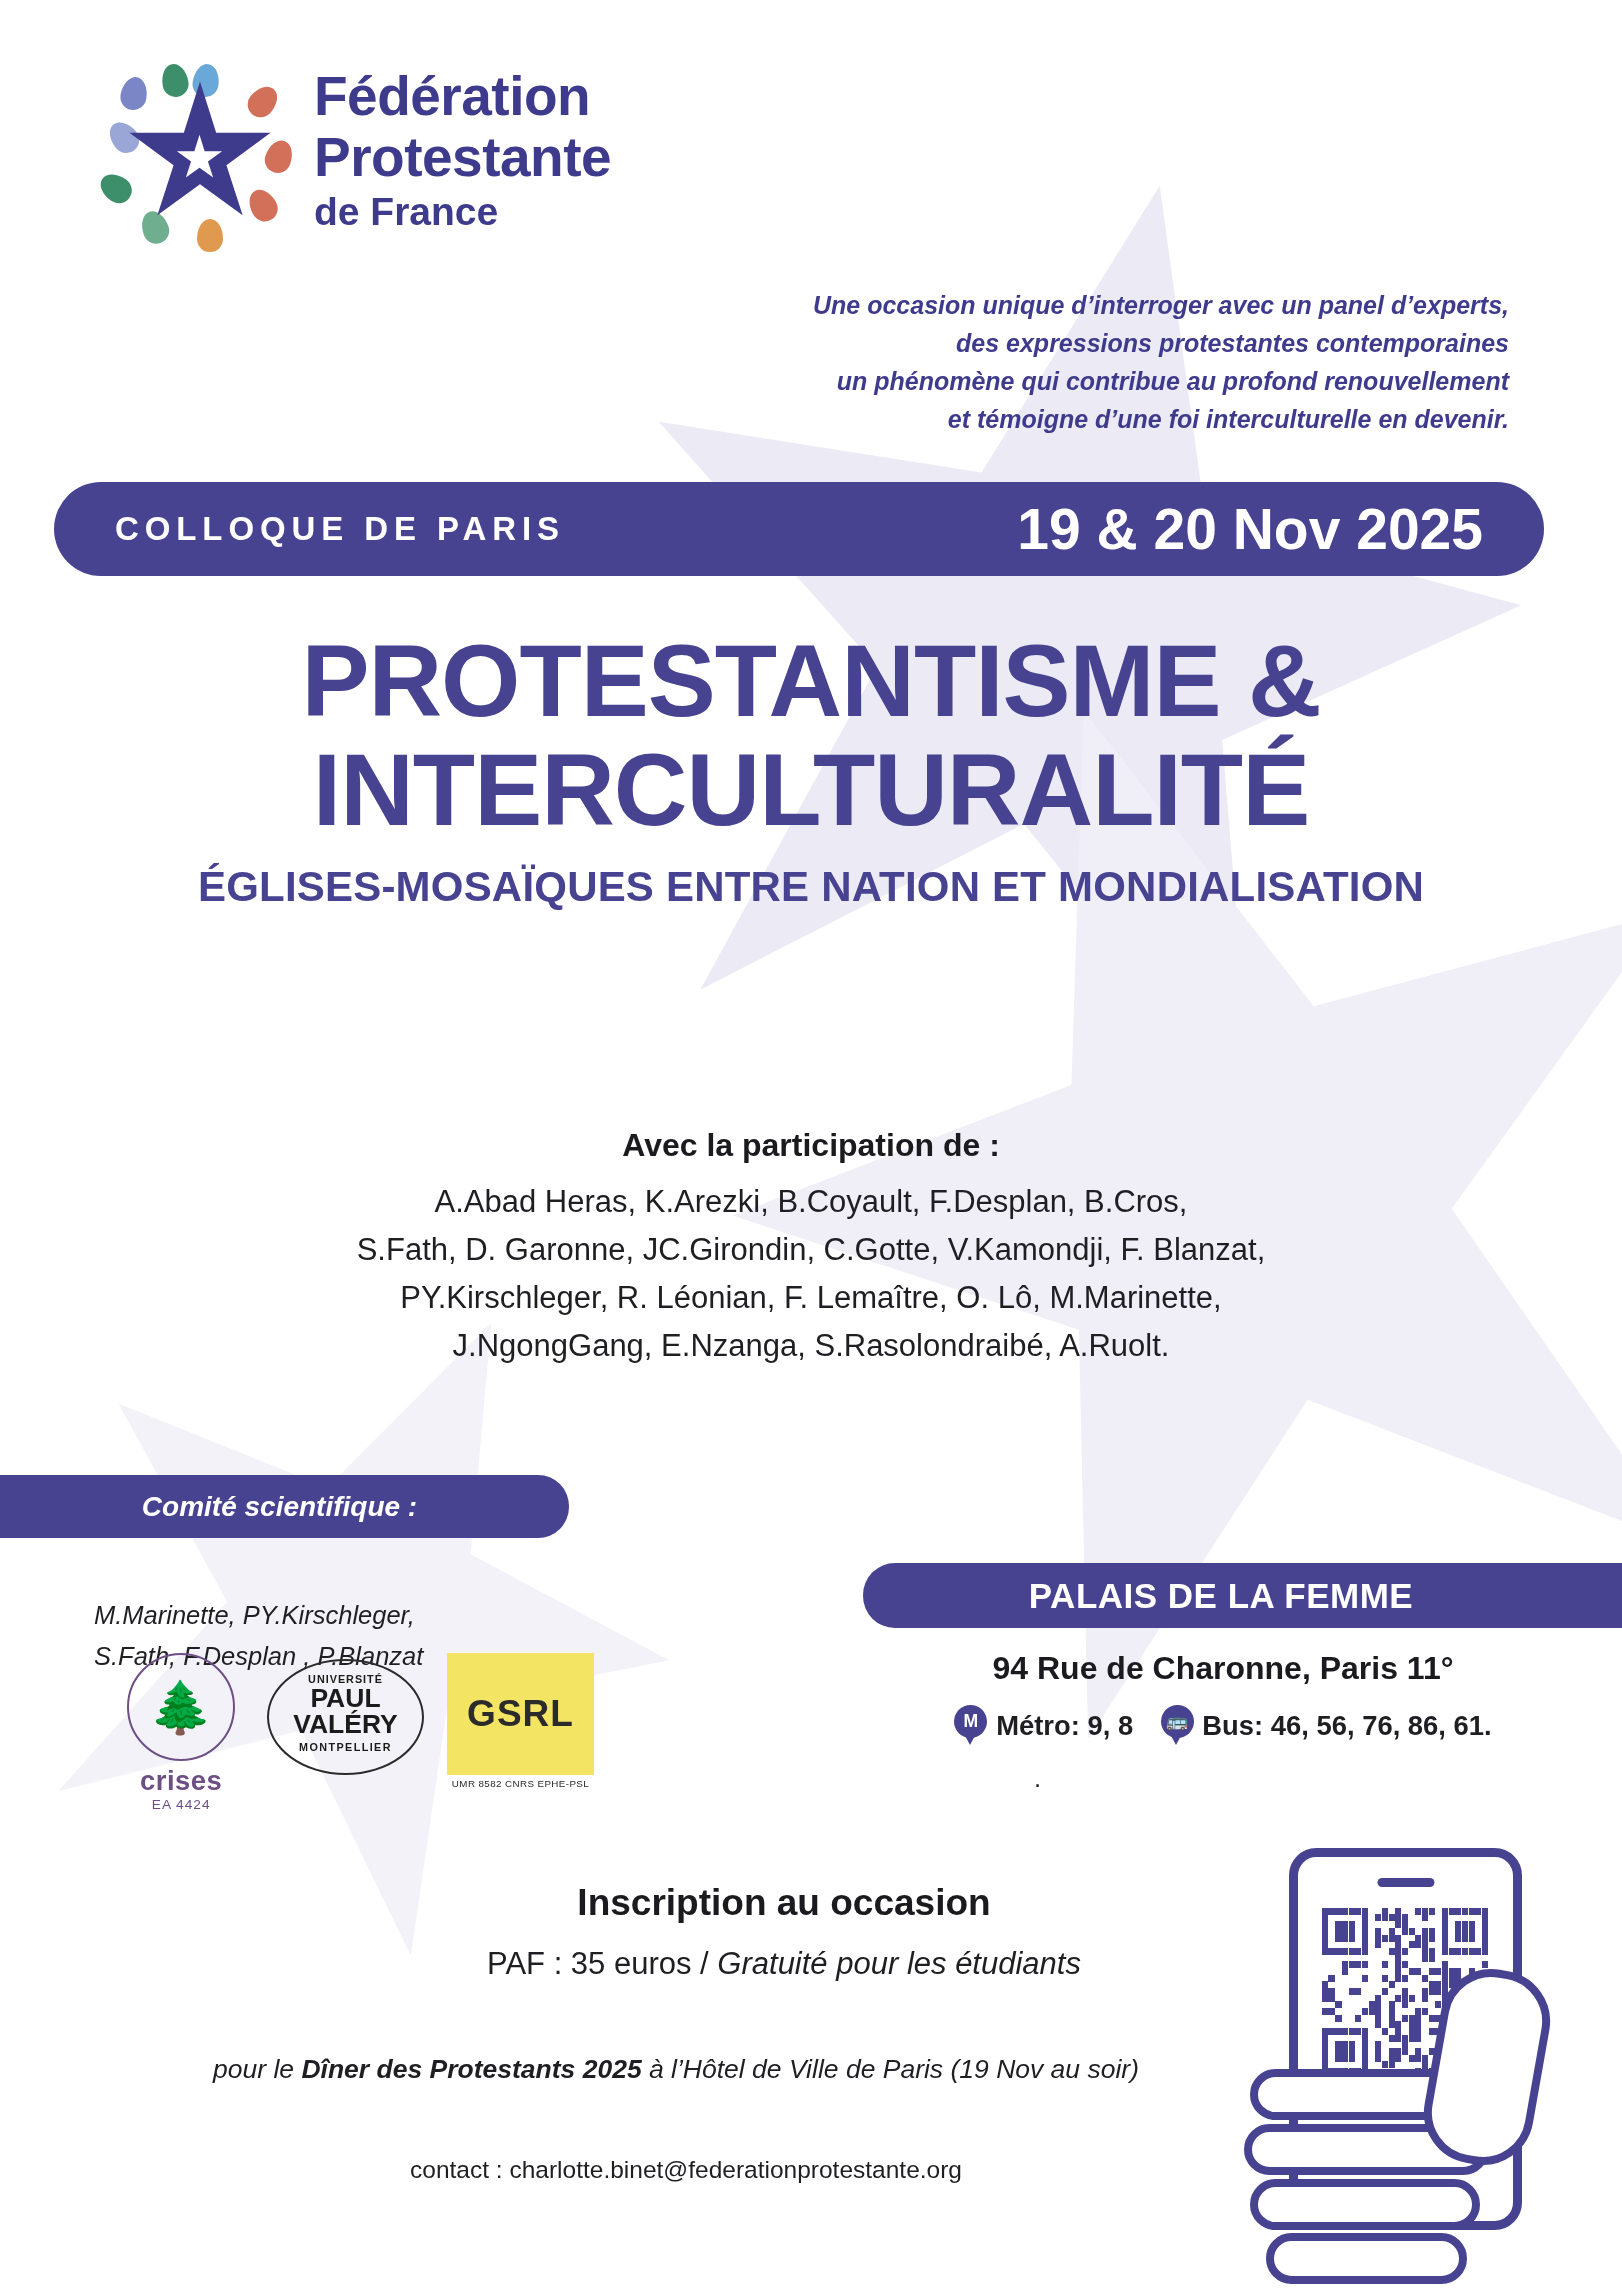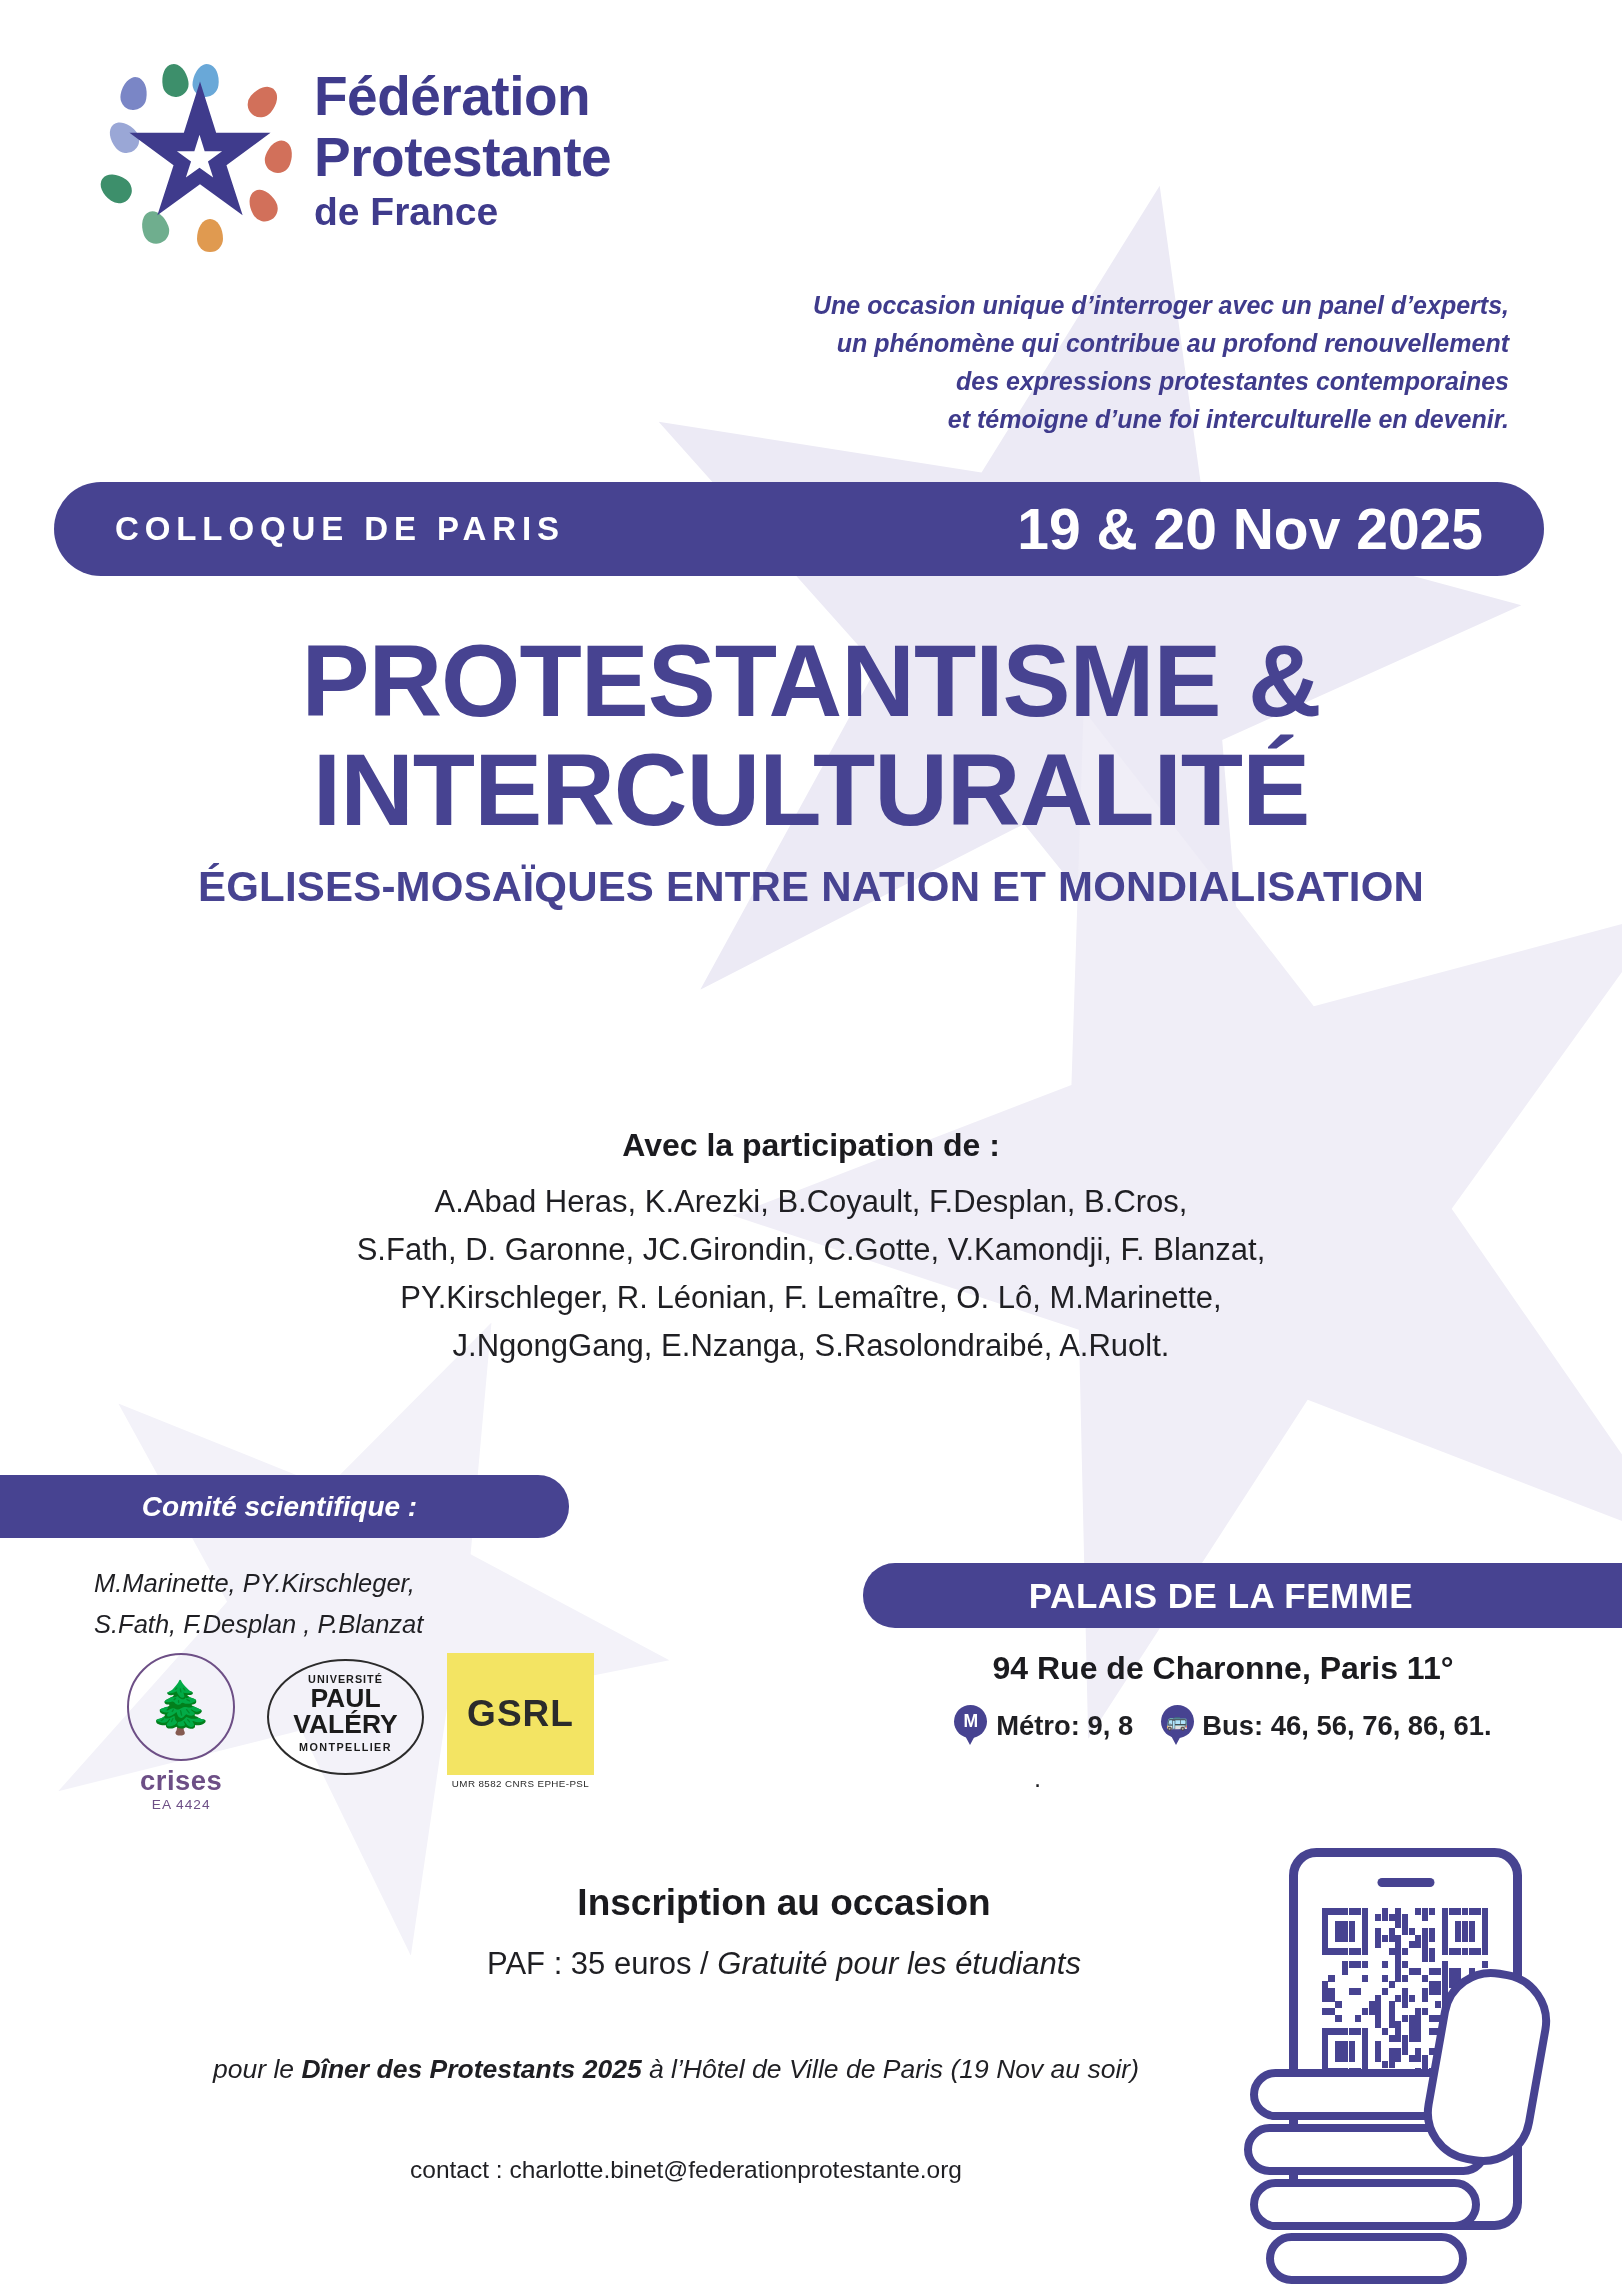--- a/index.html
+++ b/index.html
@@ -215,21 +215,21 @@
     box-sizing: border-box;
   }
   .comite-pill span {
     font-size: 28px;
     font-style: italic;
     font-weight: bold;
   }
   .comite-names {
     position: absolute;
     left: 94px;
-    top: 1563px;
+    top: 1595px;
     width: 588px;
     font-size: 25.5px;
     font-style: italic;
     line-height: 1.62;
     color: #1f1f23;
   }
 
   
   .partners {
     position: absolute;
@@ -524,22 +524,22 @@
     </div>
     <div class="fpf-words">
       <div class="fpf-w1">Fédération</div>
       <div class="fpf-w2">Protestante</div>
       <div class="fpf-w3">de France</div>
     </div>
   </div>
 
   <div class="intro">
     <div>Une occasion unique d’interroger avec un panel d’experts,</div>
+    <div>des expressions protestantes contemporaines</div>
     <div>un phénomène qui contribue au profond renouvellement</div>
-    <div>des expressions protestantes contemporaines</div>
     <div>et témoigne d’une foi interculturelle en devenir.</div>
   </div>
 
   <div class="banner">
     <div class="banner-left">COLLOQUE DE PARIS</div>
     <div class="banner-right">19 &amp; 20 Nov 2025</div>
   </div>
 
   <div class="title-block">
     <div class="title-line">PROTESTANTISME &amp;</div>

